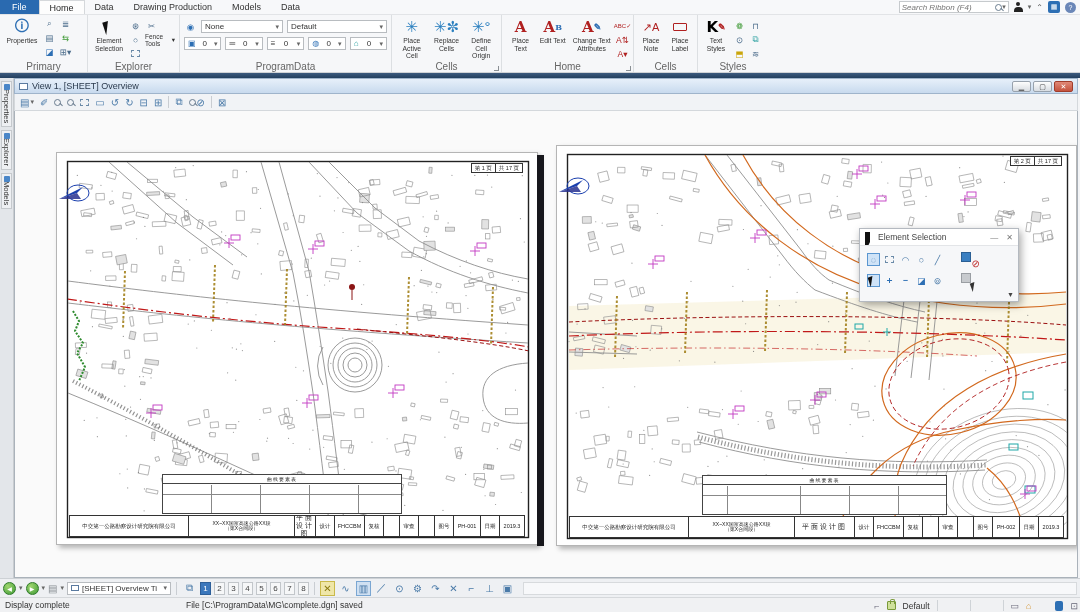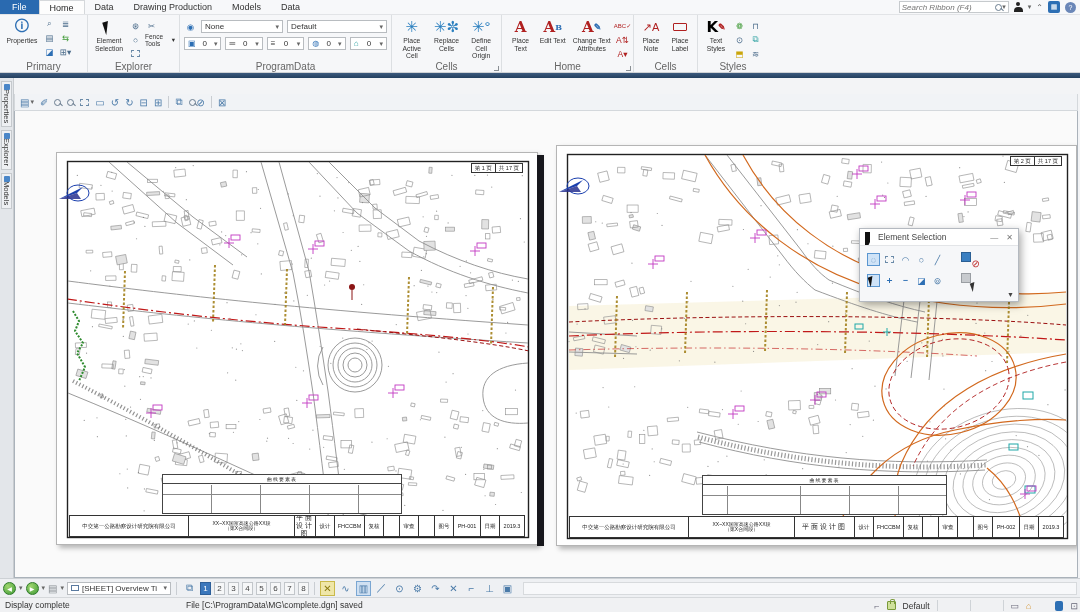--- a/index.html
+++ b/index.html
@@ -301,20 +301,29 @@
         <span class="sic">⊓</span>
         <span class="sic" style="color:#2aa0a0">⧉</span>
         <span class="sic">≋</span>
       </div>
       <div class="glabel">Styles</div>
     </div>
   </div>
 
   <div class="darkstrip"></div>
 
+  <div class="vtitle">
+    <span style="width:9px;height:7px;border:1px solid #5a7aa0;background:#fff"></span>
+    <span>View 1, [SHEET] Overview</span>
+    <span class="winbtns">
+      <span class="wbtn">▁</span>
+      <span class="wbtn">▢</span>
+      <span class="wbtn close">✕</span>
+    </span>
+  </div>
 
   <div class="vtools">
     <span class="vt">▤<span class="tinycaret">▾</span></span>
     <span class="vt">✐</span>
     <span class="vt">
         <span class="mag"></span>
       </span>
     <span class="vt">
         <span class="mag"></span>
       </span>

